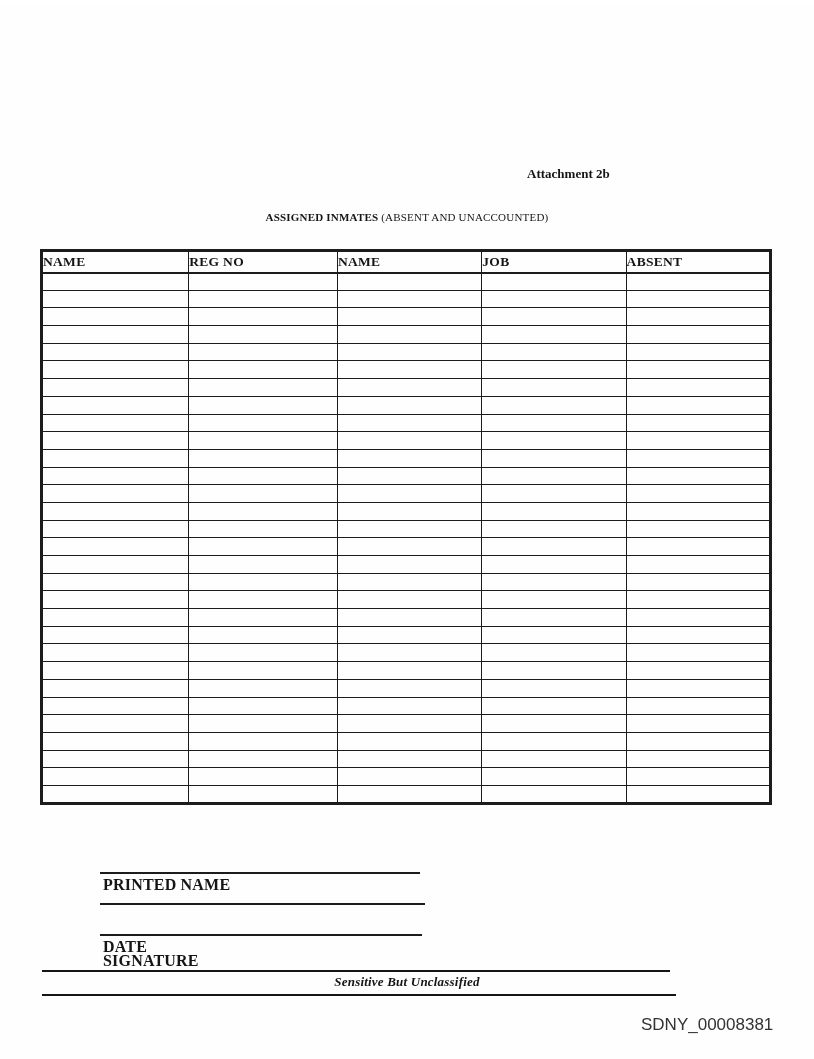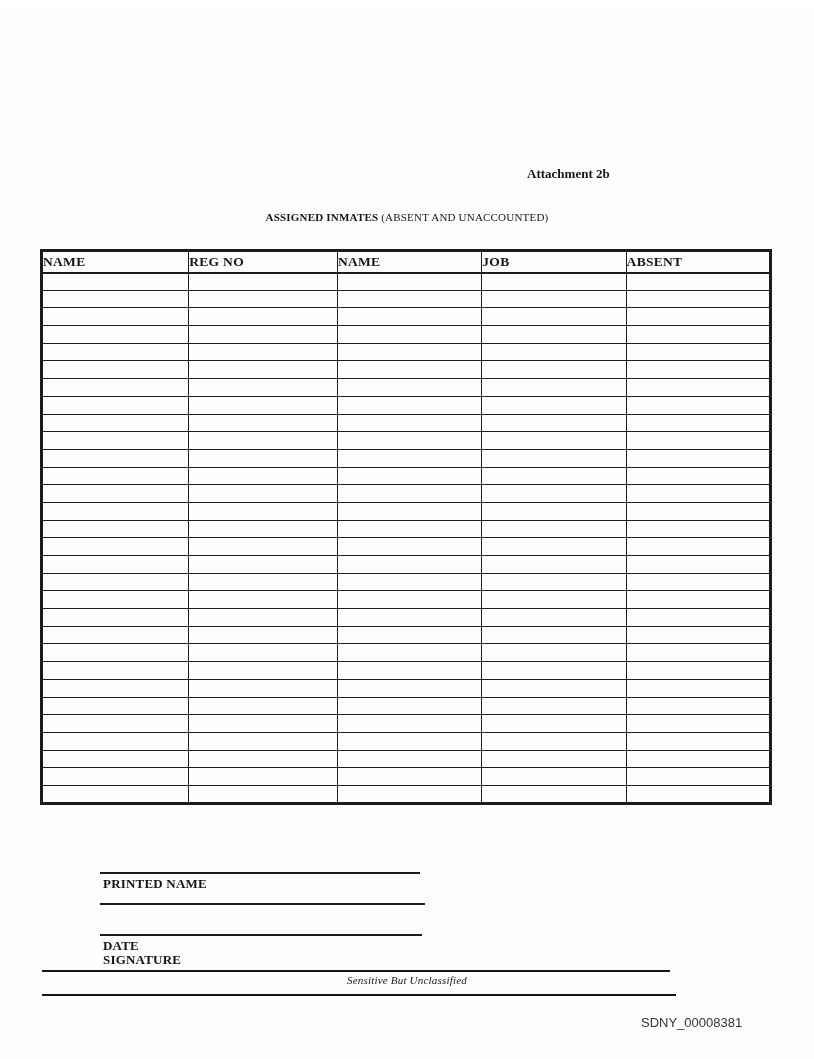--- a/index.html
+++ b/index.html
@@ -39,35 +39,35 @@
   }
   .inmates-table td {
     border:1.2px solid #1c1c1c;
     height:17.6px;
   }
   .sig-line {
     position:absolute; height:1.6px; background:#1c1c1c;
   }
   .sig-label {
     position:absolute;
-    font-size:13px; font-weight:bold; letter-spacing:0.2px;
+    font-size:16px; font-weight:bold; letter-spacing:0.2px;
   }
   .footer-rule {
     position:absolute; height:2.4px; background:#151515;
   }
   .footer-banner {
     position:absolute; top:970px; left:0; right:0;
     text-align:center;
-    font-size:11px; font-weight:normal; font-style:italic;
+    font-size:13px; font-weight:bold; font-style:italic;
     letter-spacing:0.2px;
   }
   .doc-id {
     position:absolute; top:1011px; left:641px;
     font-family:"Liberation Sans", sans-serif;
-    font-size:13px; color:#333;
+    font-size:17px; color:#333;
   }
 </style>
 </head>
 <body>
 
 <div class="page">
 
   <div class="attachment-label">Attachment 2b</div>
 
   <div class="doc-title">

